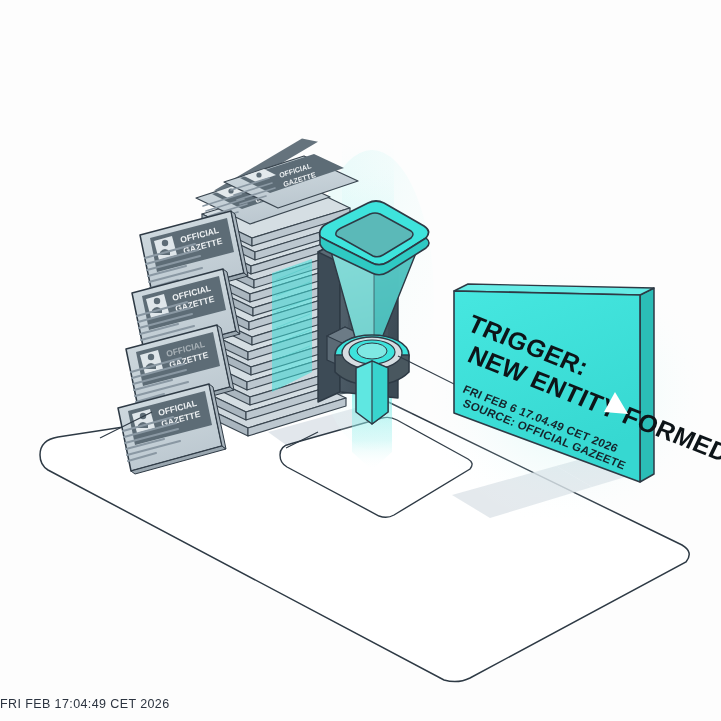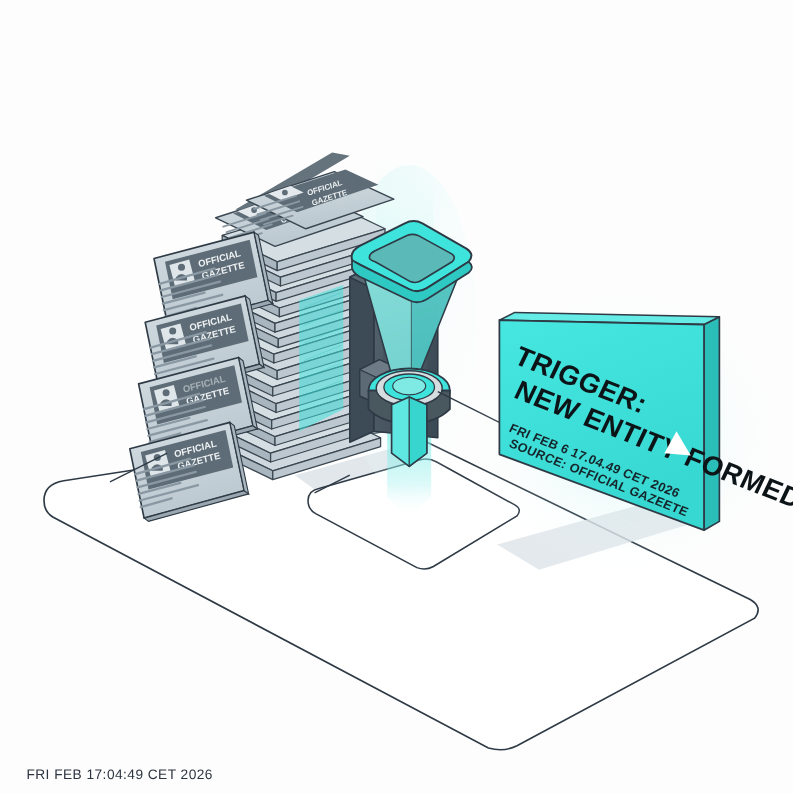--- a/index.html
+++ b/index.html
@@ -21,21 +21,21 @@
     width: 721px;
     height: 721px;
   }
   #scene svg {
     display: block;
     width: 721px;
     height: 721px;
   }
   .ts-caption {
     position: absolute;
-    left: 24px;
+    left: 0;
     top: 697px;
     font-family: "Liberation Sans", sans-serif;
     font-size: 12.5px;
     letter-spacing: 0.4px;
     color: #2c3440;
     white-space: nowrap;
   }
   .card-title-text {
     font-family: "Liberation Sans", sans-serif;
     font-weight: bold;

